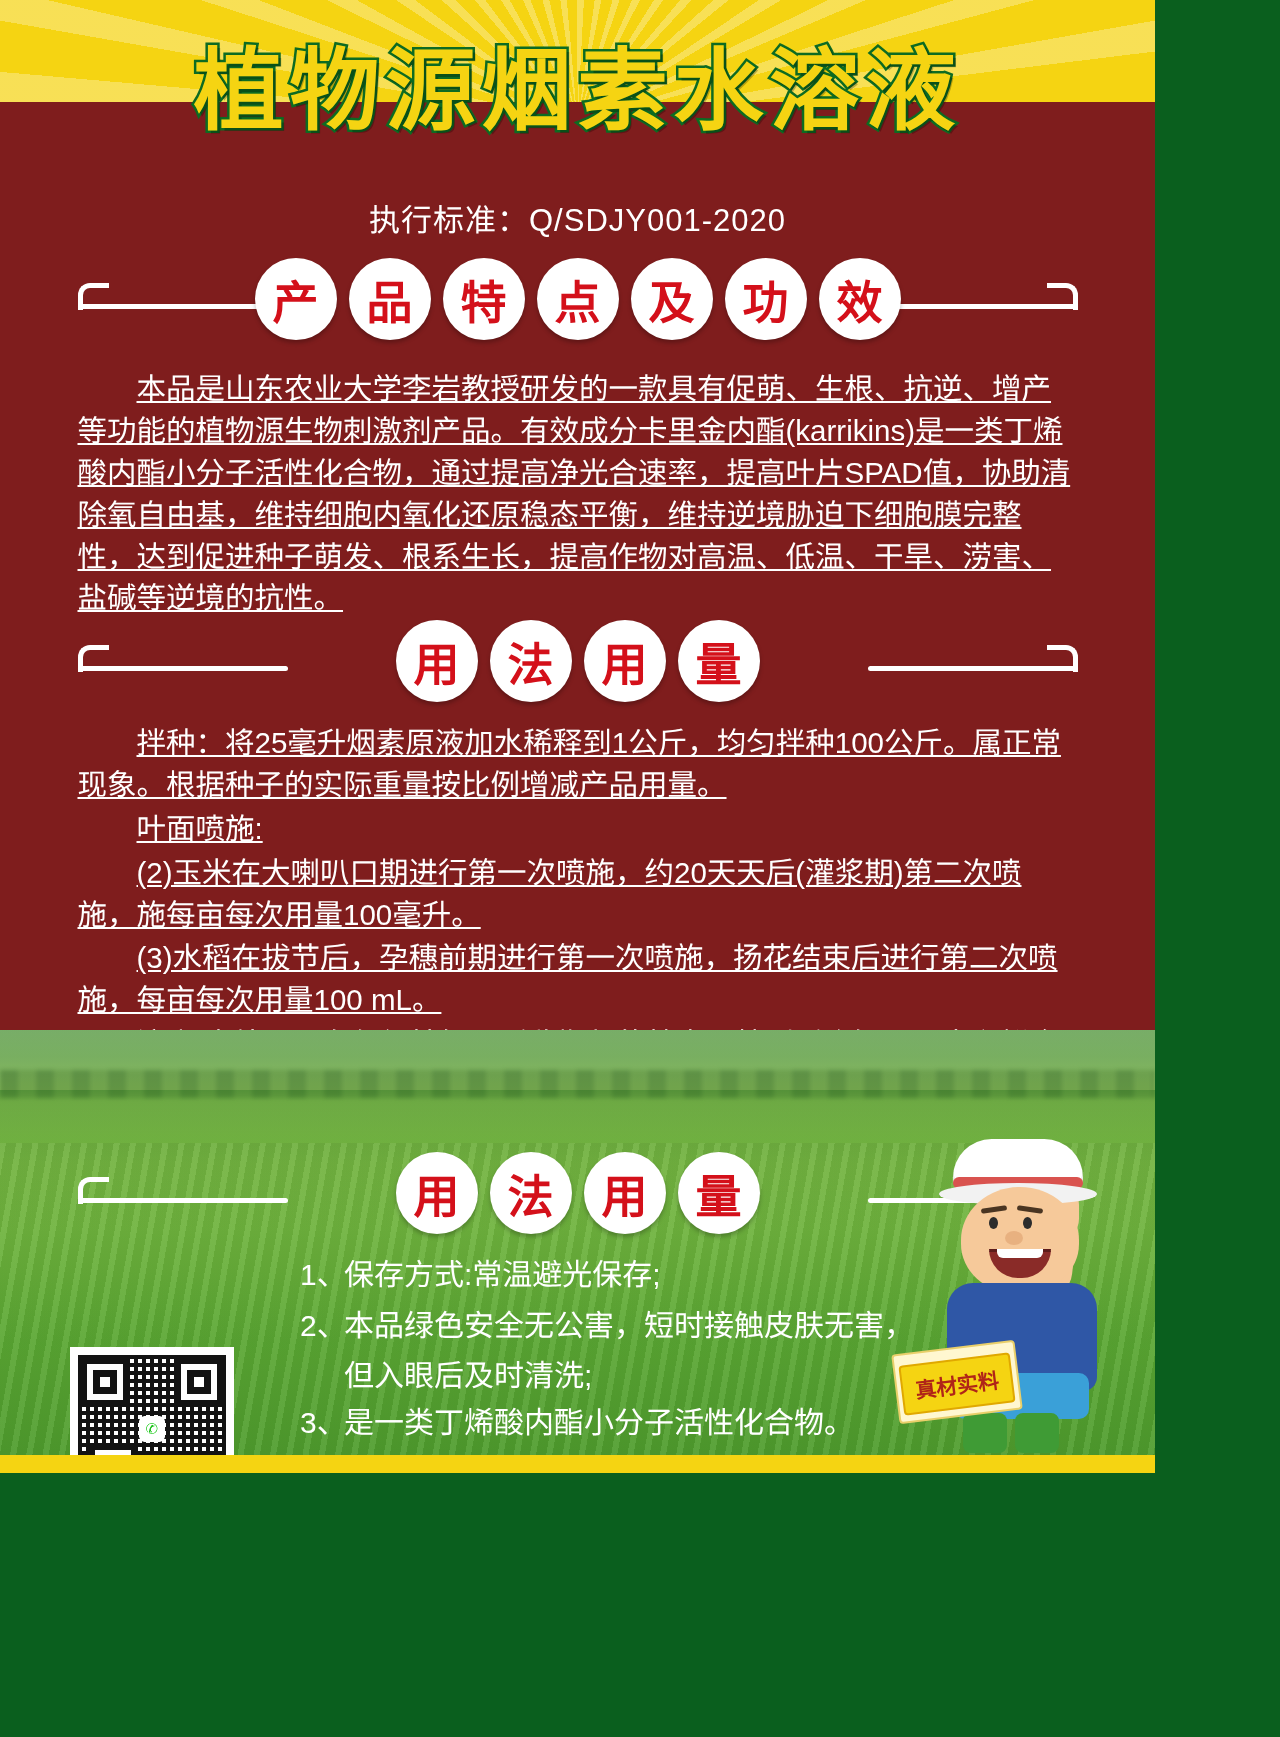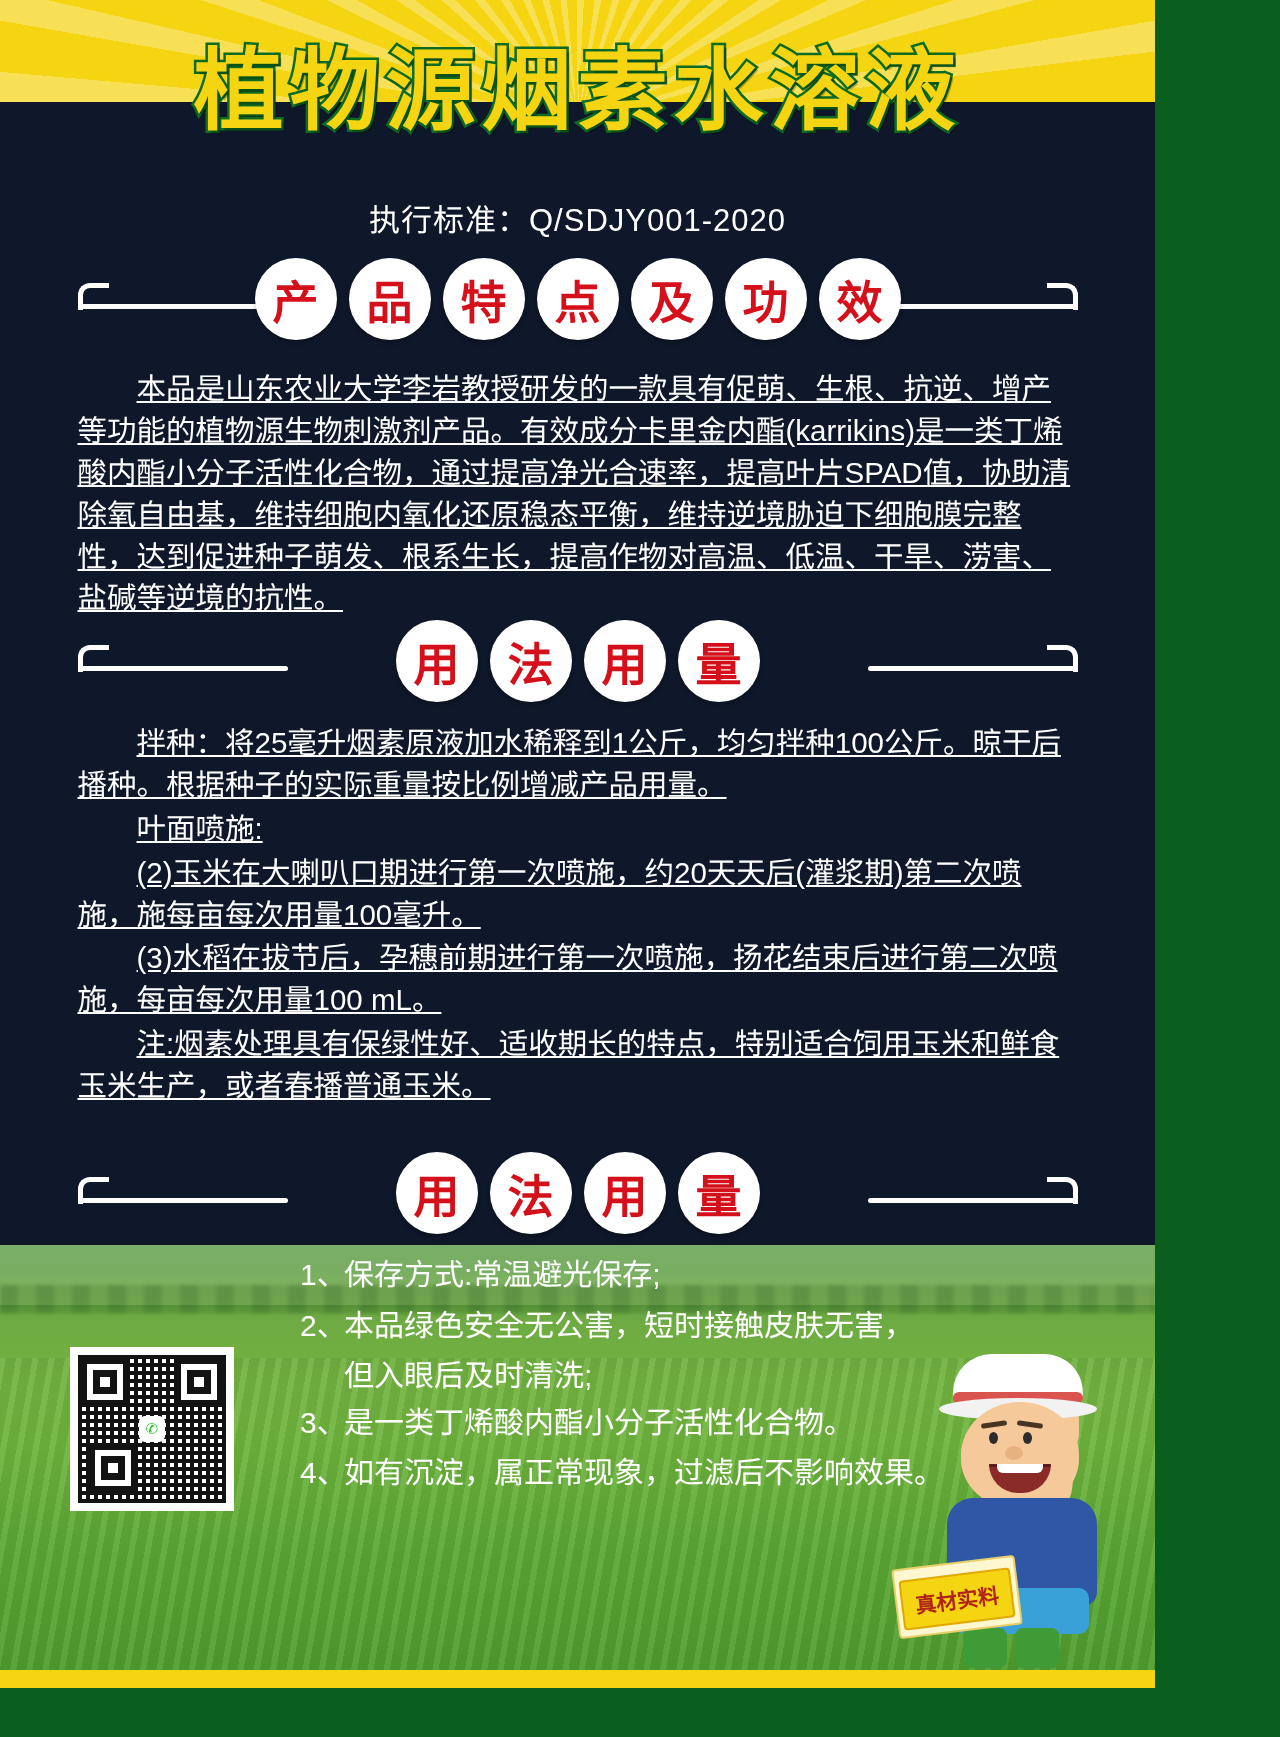--- a/index.html
+++ b/index.html
@@ -4,22 +4,22 @@
 <style>
   html,body{margin:0;padding:0;}
   body{
     width:1155px;
     font-family:"Liberation Sans","DejaVu Sans",sans-serif;
     background:#0a5f1e;
   }
   .page{
     position:relative;
     width:1155px;
-    height:1688px;
-    background:#0f172a;
+    height:1473px;
+    background:#7f1d1d;
     overflow:hidden;
   }
   
   .top-band{
     position:absolute;left:0;top:0;width:1155px;height:102px;
     background:#f5d412;
     overflow:hidden;
   }
   .top-band .rays{
     position:absolute;left:0;top:0;width:100%;height:100%;
@@ -291,21 +291,21 @@
         <div class="badge">用</div>
         <div class="badge">法</div>
         <div class="badge">用</div>
         <div class="badge">量</div>
       </div>
     </div>
   </div>
 
   <div style="position:absolute;top:722px;left:0;width:1155px;">
     <div class="body-text">
-      <p class="indent">拌种：将25毫升烟素原液加水稀释到1公斤，均匀拌种100公斤。晾干后播种。根据种子的实际重量按比例增减产品用量。</p>
+      <p class="indent">拌种：将25毫升烟素原液加水稀释到1公斤，均匀拌种100公斤。属正常现象。根据种子的实际重量按比例增减产品用量。</p>
       <p class="indent">叶面喷施:</p>
       <p class="indent">(2)玉米在大喇叭口期进行第一次喷施，约20天天后(灌浆期)第二次喷施，施每亩每次用量100毫升。</p>
       <p class="indent">(3)水稻在拔节后，孕穗前期进行第一次喷施，扬花结束后进行第二次喷施，每亩每次用量100 mL。</p>
       <p class="indent">注:烟素处理具有保绿性好、适收期长的特点，特别适合饲用玉米和鲜食玉米生产，或者春播普通玉米。</p>
     </div>
   </div>
 
   <div class="field">
     <div class="sky"></div>
     <div class="treeline"></div>

